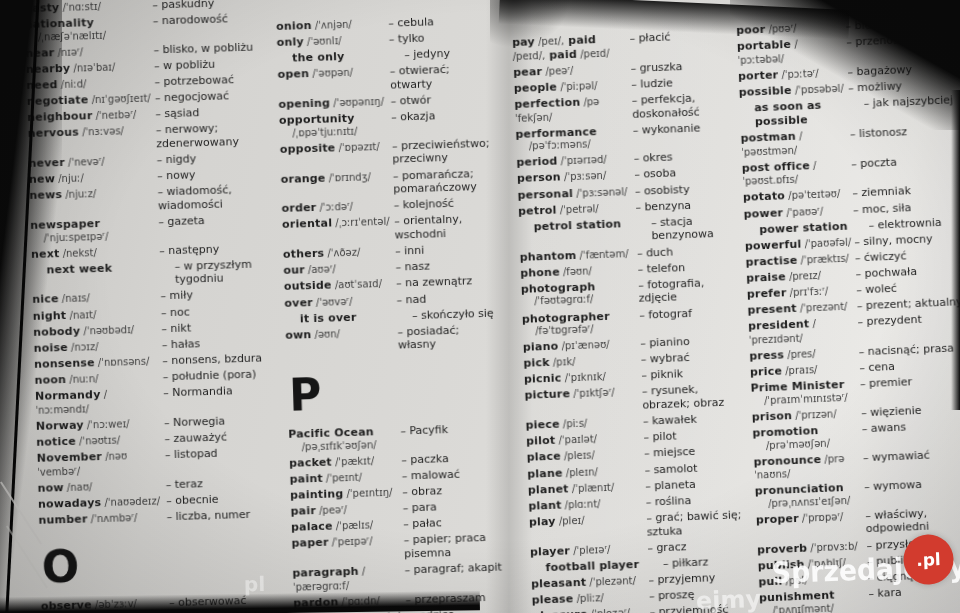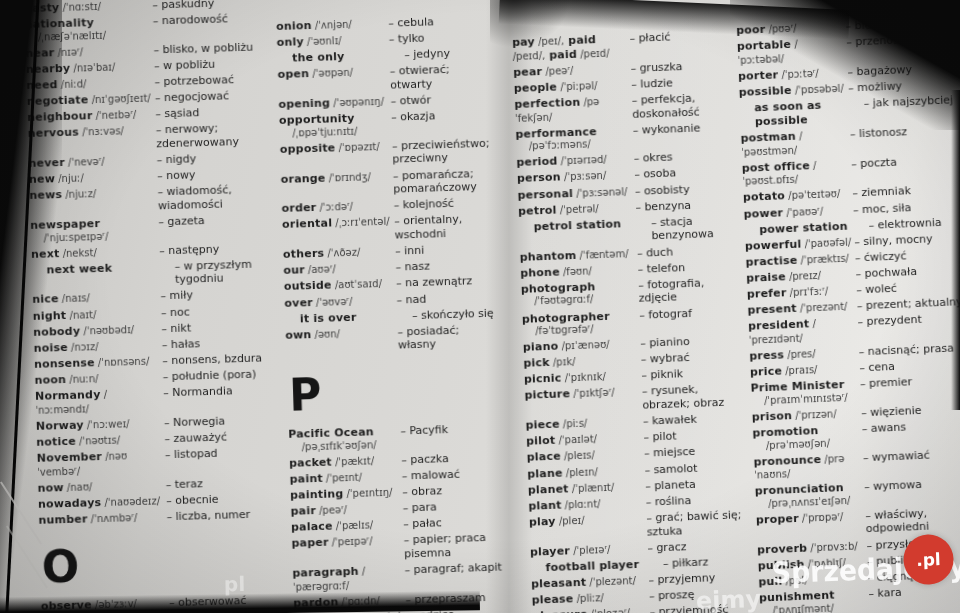--- a/index.html
+++ b/index.html
@@ -58,21 +58,21 @@
   
   .wm{position:absolute;left:700px;top:540px;width:260px;height:70px;
     transform:rotate(-2deg);font-weight:700;}
   .wm-text{position:absolute;left:72px;top:14px;font-size:29px;color:rgba(255,255,255,.88);
     transform:scaleX(.92);transform-origin:left center;letter-spacing:0;}
   .wm-badge{position:absolute;left:204px;top:-2px;width:50px;height:50px;border-radius:50%;
     display:flex;align-items:center;justify-content:center;
     color:#fff;font-size:17px;box-shadow:0 0 6px rgba(0,0,0,.2);}
   .wm-frag{position:absolute;left:696px;top:586px;font-size:24px;font-weight:700;
     color:rgba(255,255,255,.55);transform:rotate(-2deg);}
-  .wm-frag2{position:absolute;left:224px;top:572px;font-size:20px;font-weight:700;
+  .wm-frag2{position:absolute;left:244px;top:572px;font-size:20px;font-weight:700;
     color:rgba(255,255,255,.4);transform:rotate(-1deg);}
 </style>
 </head>
 <body>
 
 <div class="photo">
   <div class="paper"></div>
   <div class="right-tint"></div>
 
   <div class="col col-1">

